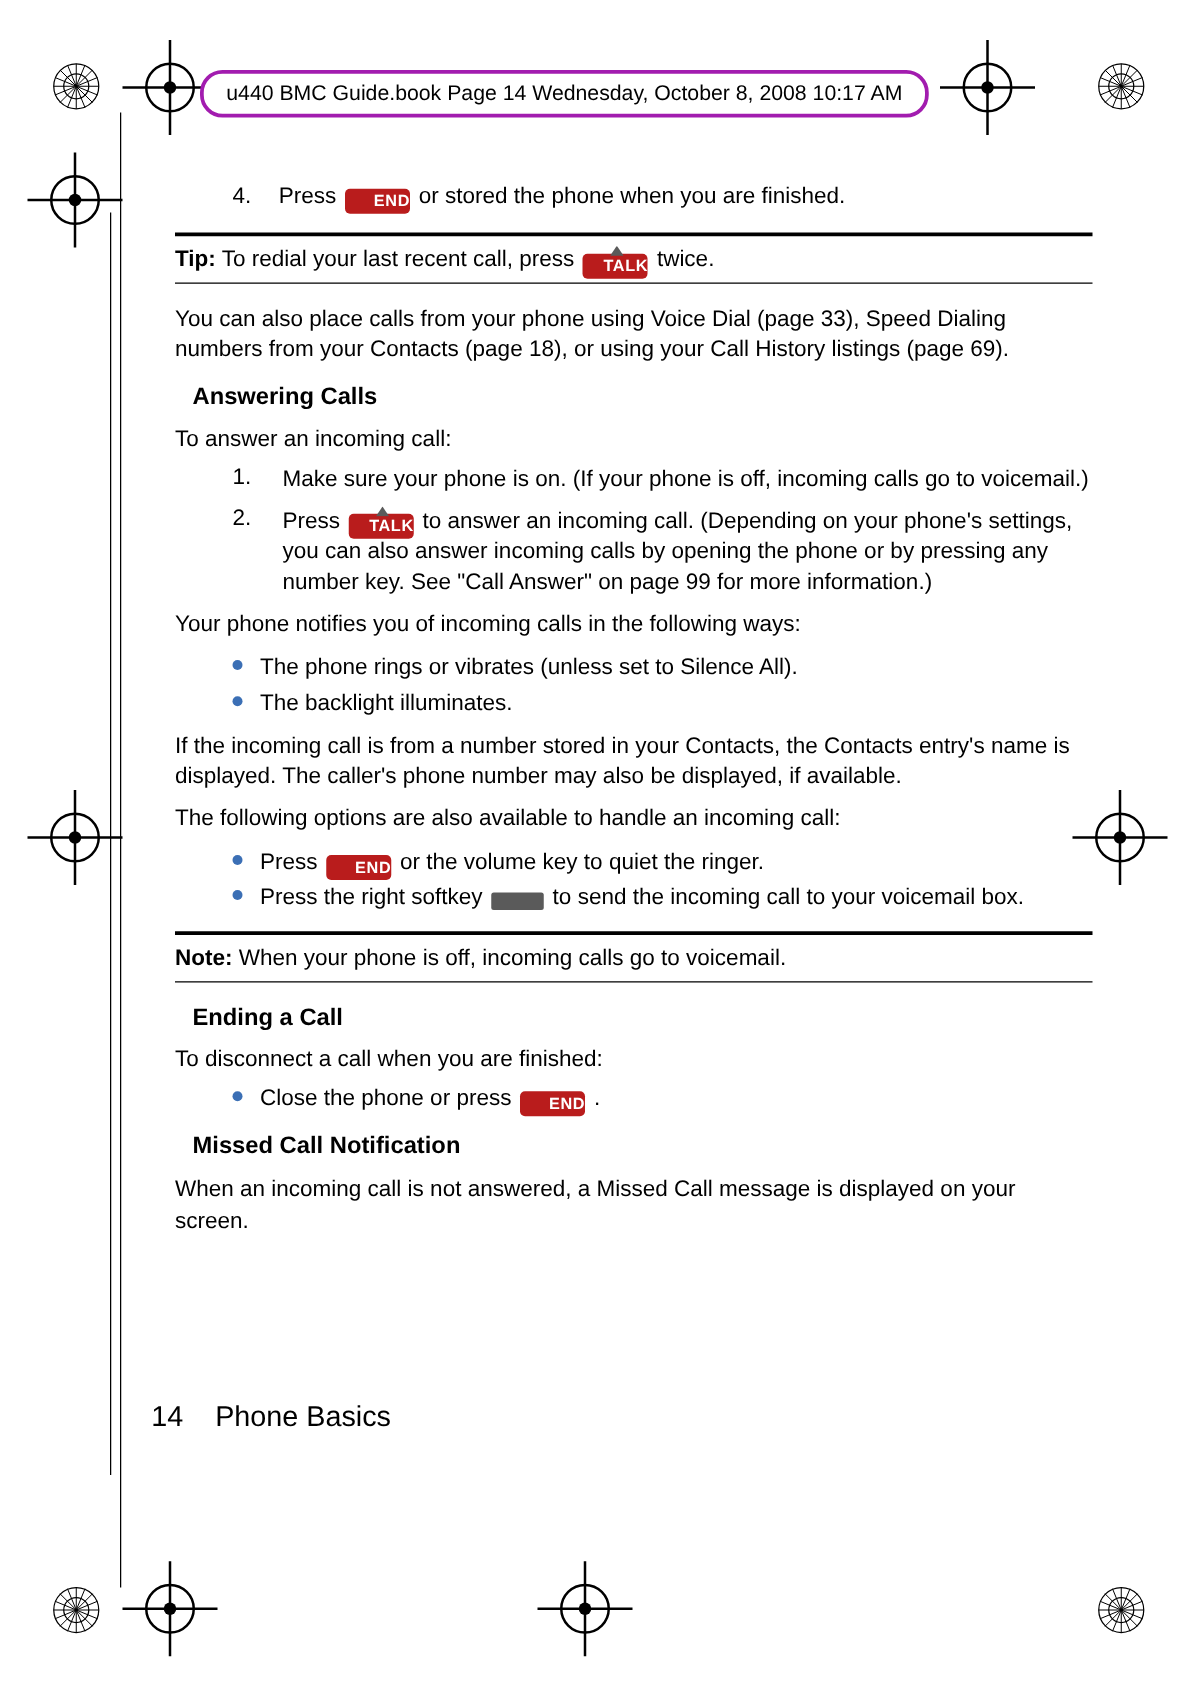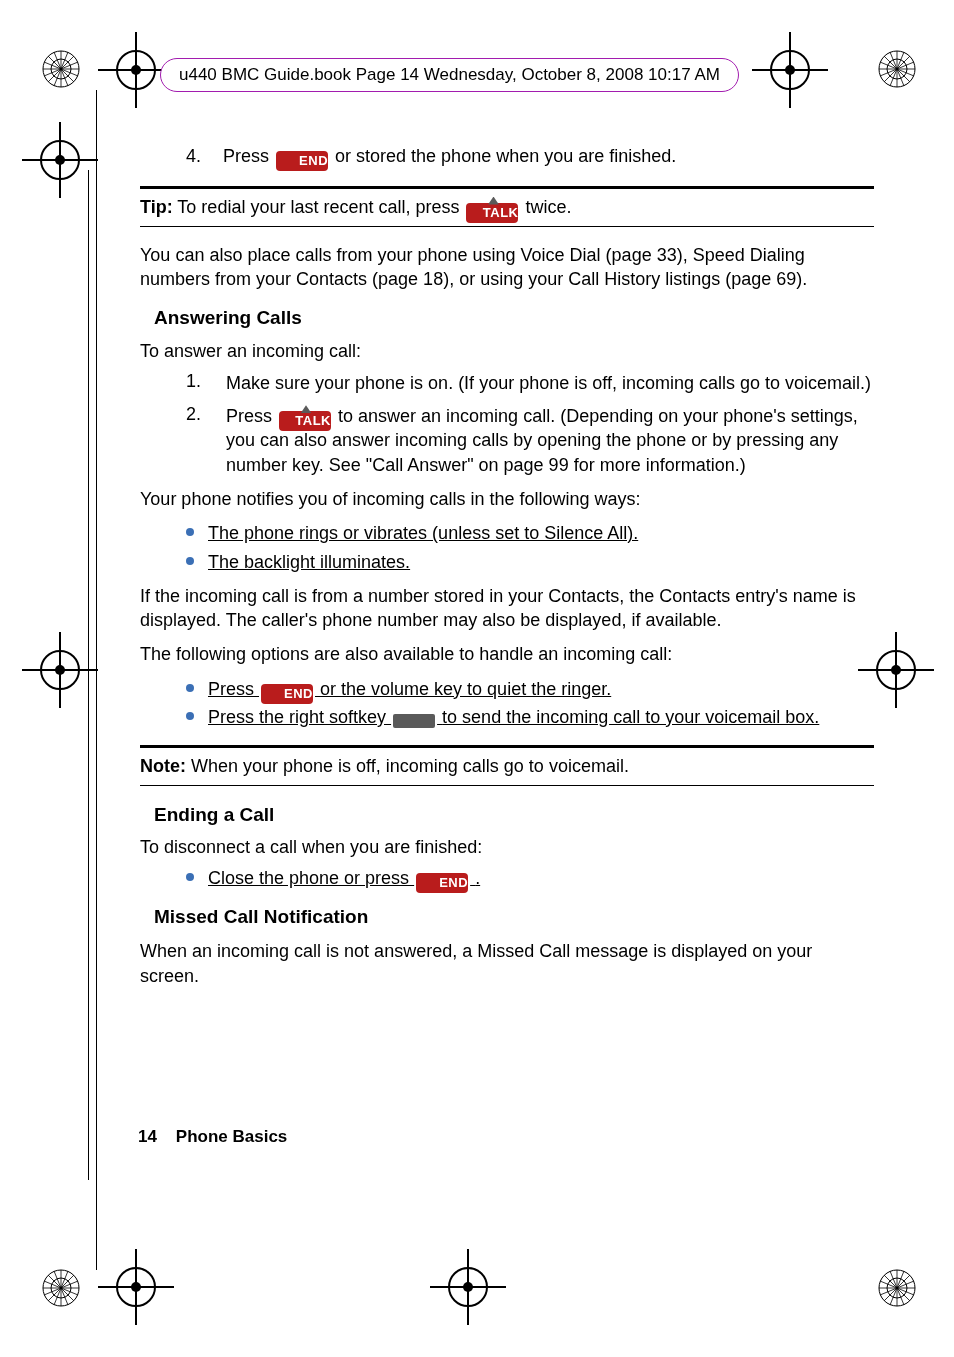--- a/index.html
+++ b/index.html
@@ -64,21 +64,21 @@
   .header-band {
     position: absolute;
     left: 120px;
     top: 55px;
     right: 80px;
     height: 40px;
     display: flex;
     align-items: center;
   }
   .header-box {
-    border: 1px solid #a21caf;
+    border: 3px solid #a21caf;
     border-radius: 18px;
     padding: 6px 18px;
     font-size: 17px;
     margin-left: 40px;
     margin-right: 20px;
     background: #fff;
     white-space: nowrap;
   }
   .content {
     position: absolute;
@@ -174,43 +174,42 @@
     margin: 4px 0 6px 46px;
   }
   .ol2 .step-body {
     display: block;
     margin-left: 40px;
     margin-top: -22px;
   }
   .ul {
     margin: 4px 0 4px 46px;
     padding: 0;
-    text-decoration: underline;
   }
   .ul-item {
     position: relative;
     padding-left: 22px;
     margin: 4px 0;
   }
   .ul-item::before {
     content: "";
     position: absolute;
     left: 0;
     top: 7px;
     width: 8px;
     height: 8px;
     background: #3b6fb5;
     border-radius: 50%;
   }
   .footer {
     position: absolute;
-    left: 138px;
+    left: 121px;
     bottom: 210px;
-    font-weight: bold;
-    font-size: 17px;
+    font-weight: normal;
+    font-size: 23px;
   }
   .vline {
     position: absolute;
     background: #000;
     width: 1px;
   }
 </style>
 </head>
 <body>
 <div class="page">

